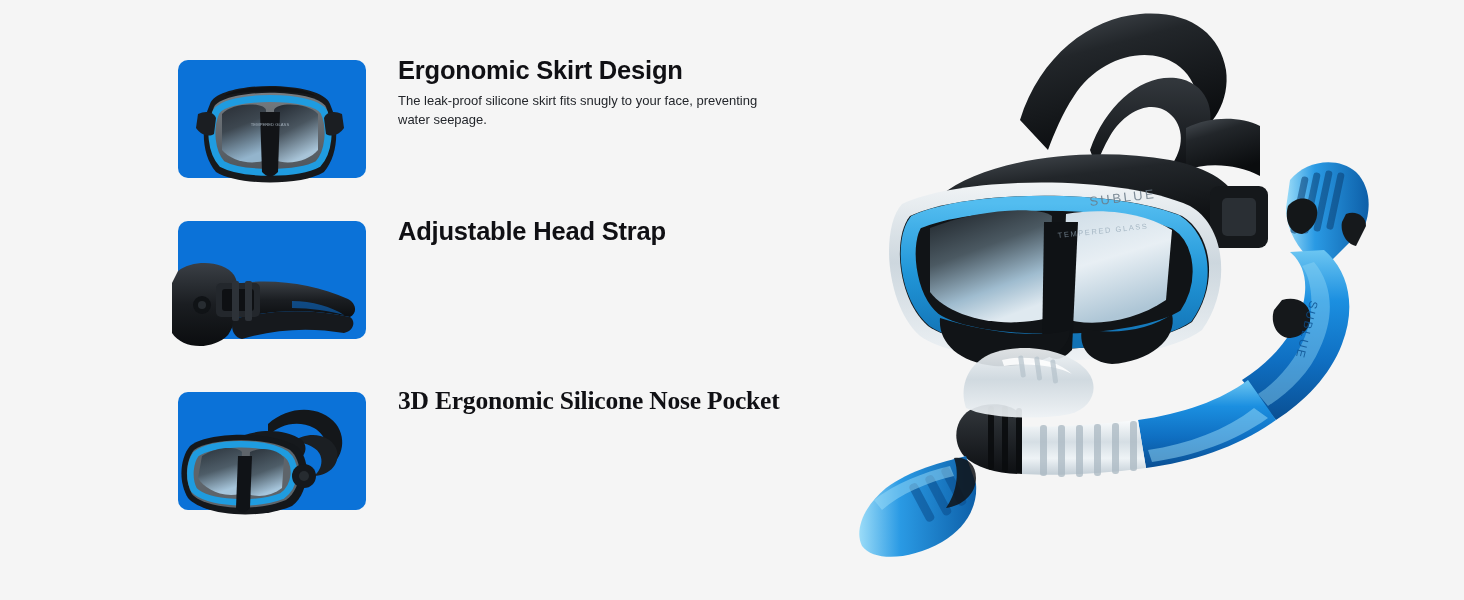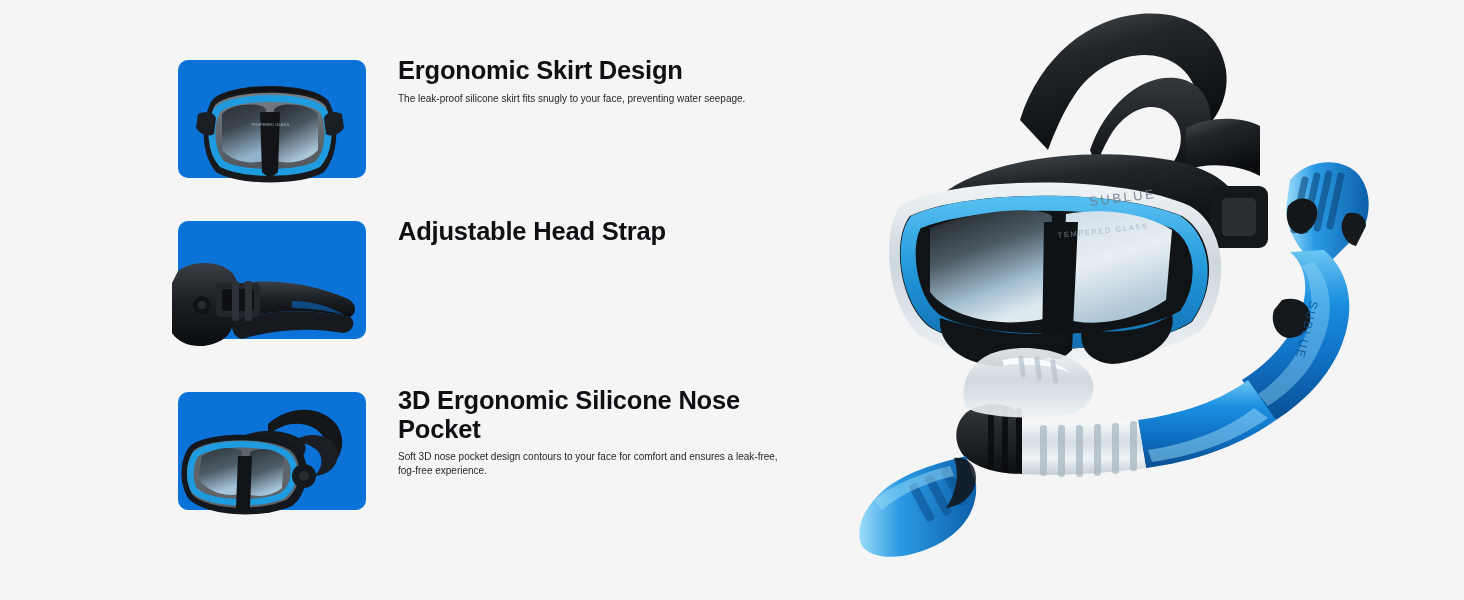--- a/index.html
+++ b/index.html
@@ -27,25 +27,25 @@
     background:#0b72d8;border-radius:10px;
   }
   .thumb .art{position:absolute;left:0;top:0;width:196px;height:136px;overflow:visible;}
 
   .ftext{margin-left:30px;width:400px;padding-top:4px;}
   .fhead{
     font-size:25.5px;font-weight:800;color:#101014;
     letter-spacing:-.2px;line-height:1.14;margin:0 0 7px 0;
   }
   .fbody{
-    font-size:10px;font-weight:400;color:#23262b;
+    font-size:13px;font-weight:400;color:#23262b;
     line-height:1.42;margin:0;max-width:392px;
   }
   .f3 .ftext{padding-top:2px;}
-  .f3 .fhead{margin-bottom:6px;}
+  .f3 .fhead{margin-bottom:22px;font-family:Liberation Serif, serif;}
 
   
   .hero{position:absolute;left:790px;top:0;width:674px;height:600px;}
 </style>
 </head>
 <body>
 
 <div class="page">
 
   <div class="features">
@@ -157,21 +157,20 @@
           <path d="M78 68 C 92 62, 106 66, 112 74 L 110 104 C 100 112, 86 114, 76 110 Z" fill="url(#lensC)"></path>
 
           <path d="M66 72 L80 72 L78 124 C 72 130, 68 130, 64 124 Z" fill="#101317"></path>
 
           <circle cx="132" cy="92" r="12" fill="#15181c"></circle>
           <circle cx="132" cy="92" r="5" fill="#262b30"></circle>
         </svg>
       </div>
       <div class="ftext">
         <h2 class="fhead">3D Ergonomic Silicone Nose Pocket</h2>
-        <p class="fbody">Soft 3D nose pocket design contours to your face for comfort and ensures a leak-free, fog-free experience.</p>
       </div>
     </div>
   </div>
 
   <div class="hero">
     <svg width="674" height="600" viewBox="0 0 674 600">
       <defs>
         <linearGradient id="blk" x1="0" y1="0" x2="0.4" y2="1">
           <stop offset="0" stop-color="#4a5056"></stop>
           <stop offset="0.35" stop-color="#22262a"></stop>

